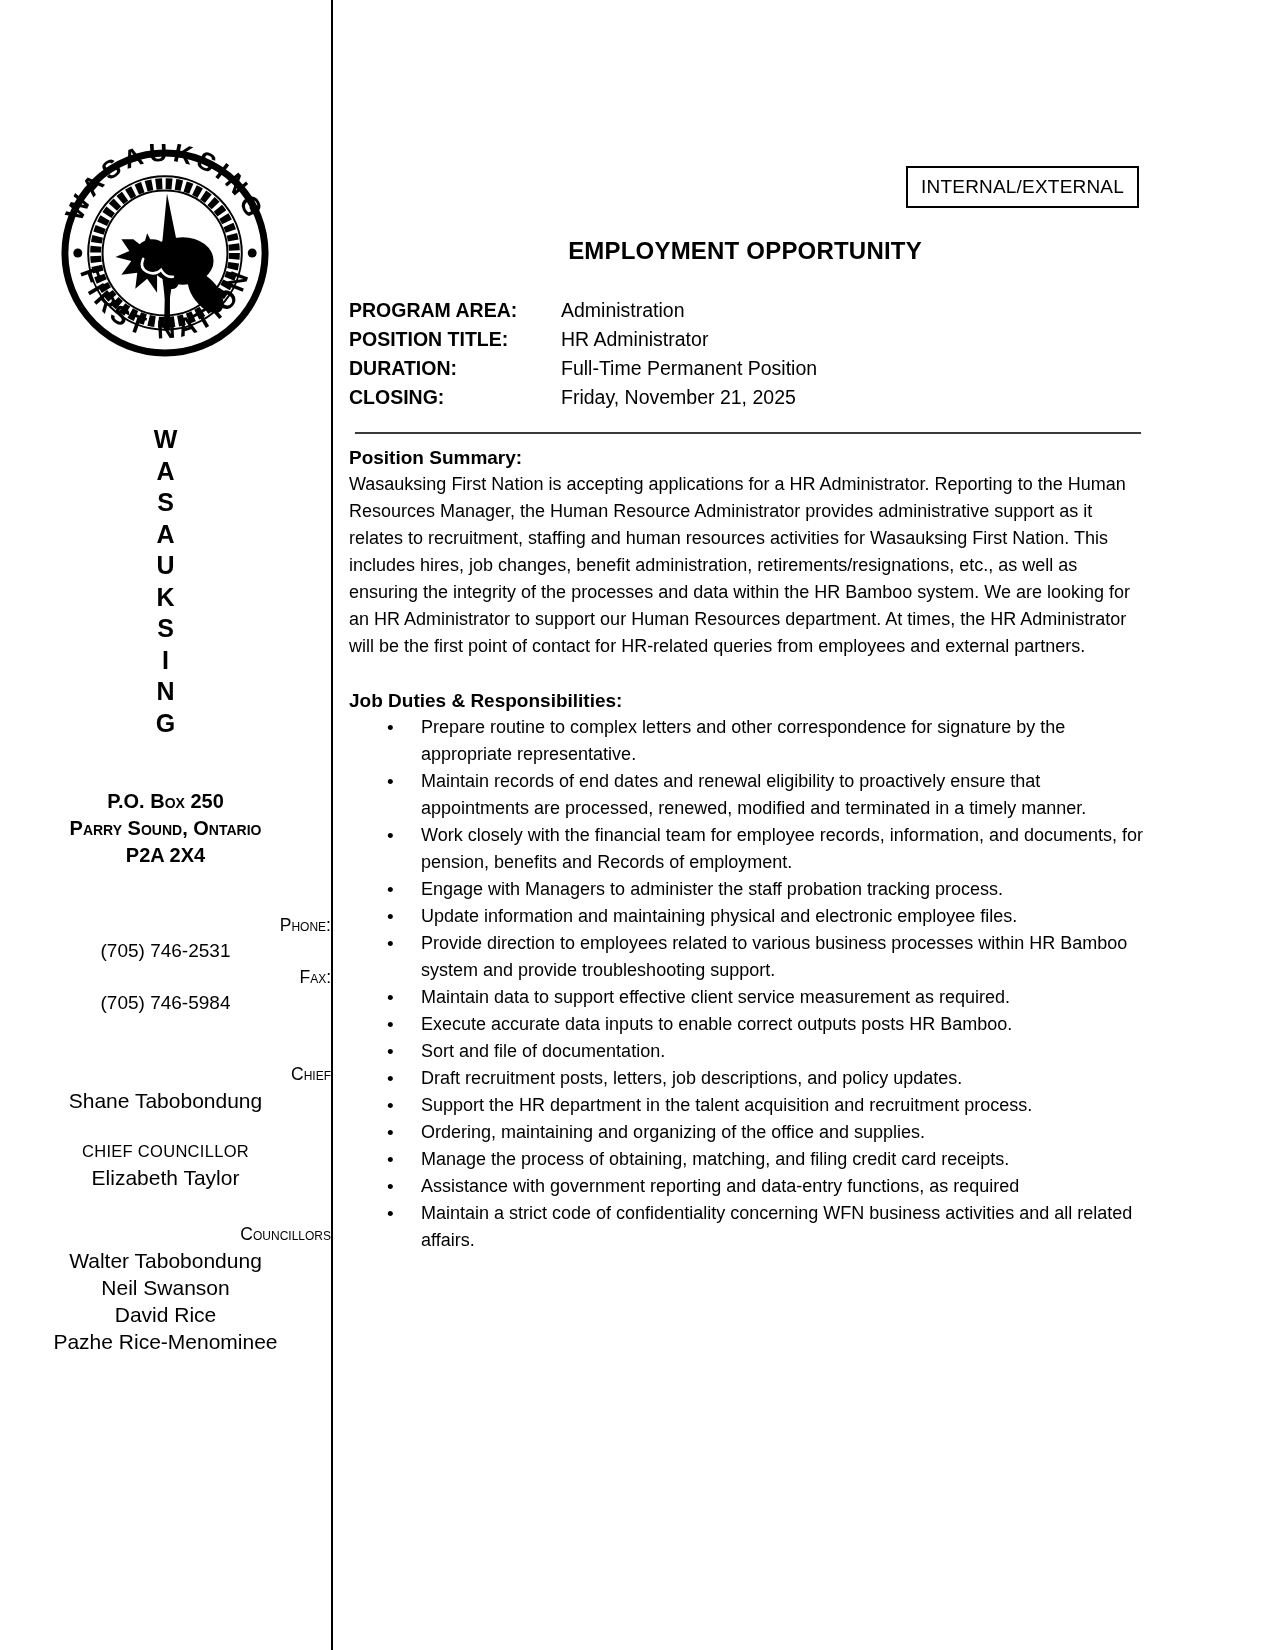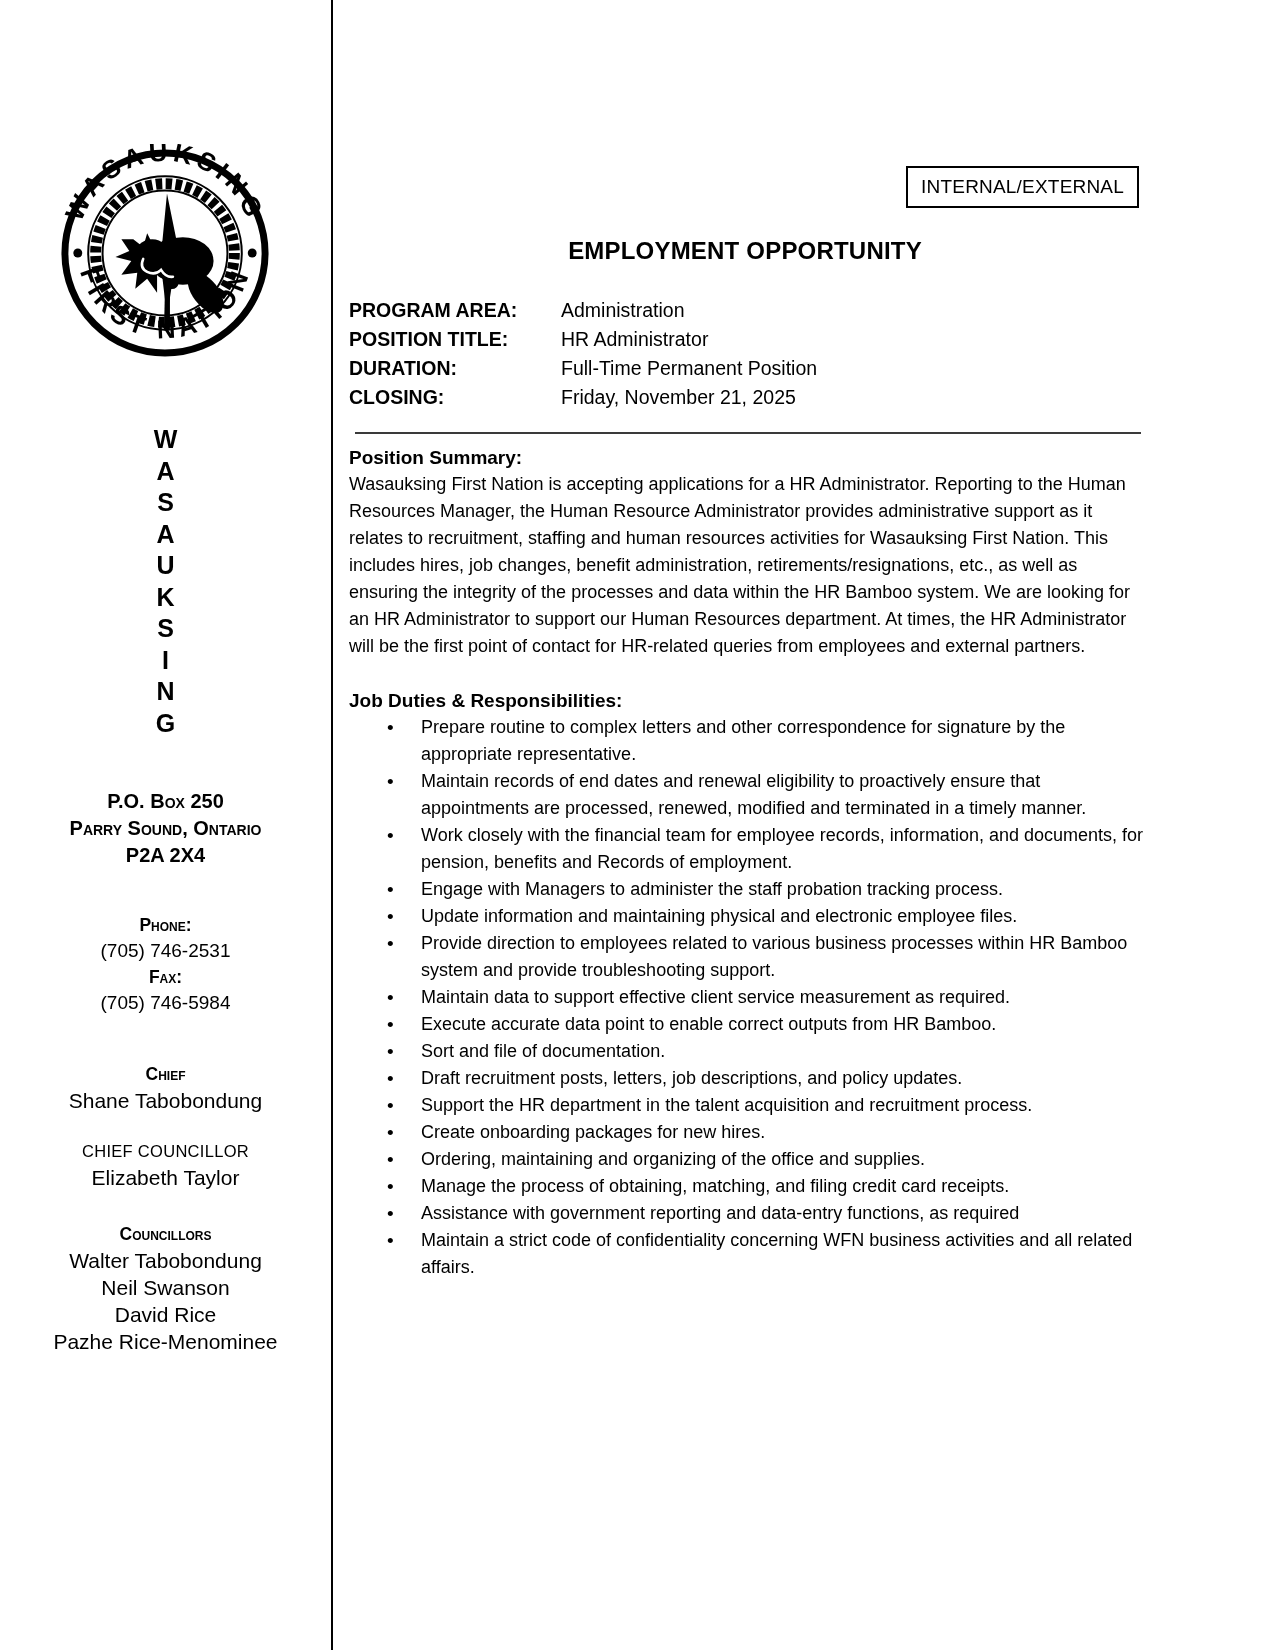--- a/index.html
+++ b/index.html
@@ -15,21 +15,21 @@
   .logo-wrap { position:absolute; left:56px; top:144px; width:218px; height:218px; }
   .vertical-name {
     position:absolute; top:424px; left:0; width:100%;
     font-weight:700; font-size:25px; text-align:center; line-height:31.5px;
   }
   .address {
     position:absolute; top:788px; left:0; width:100%; text-align:center;
     font-weight:700; font-variant:small-caps; font-size:20px; line-height:27px;
   }
   .contact { position:absolute; top:912px; left:0; width:100%; text-align:center; }
-  .sc-label { font-weight:700; font-variant:small-caps; font-size:17.5px; line-height:26px; }
+  .sc-label { font-weight:400; font-variant:small-caps; font-size:17.5px; line-height:26px;text-align:right; }
   .caps-label { font-weight:400; font-size:16.5px; line-height:26px; letter-spacing:0.3px; }
   .plain-line { font-size:19px; line-height:26px; }
   .chief-block { position:absolute; top:1061px; left:0; width:100%; text-align:center; }
   .chief-councillor-block { position:absolute; top:1138px; left:0; width:100%; text-align:center; }
   .councillors-block { position:absolute; top:1221px; left:0; width:100%; text-align:center; }
   .person-name { font-size:21px; line-height:27px; }
 
   
   .main { position:absolute; left:349px; top:0; width:792px; height:1650px; }
   .badge {
@@ -188,29 +188,28 @@
           <li>Work closely with the financial team for employee records, information, and documents, for pension, benefits and Records of employment.</li>
 
           <li>Engage with Managers to administer the staff probation tracking process.</li>
 
           <li>Update information and maintaining physical and electronic employee files.</li>
 
           <li>Provide direction to employees related to various business processes within HR Bamboo system and provide troubleshooting support.</li>
 
           <li>Maintain data to support effective client service measurement as required.</li>
 
-          <li>Execute accurate data point to enable correct outputs from HR Bamboo.</li>
+          <li>Execute accurate data inputs to enable correct outputs posts HR Bamboo.</li>
 
           <li>Sort and file of documentation.</li>
 
           <li>Draft recruitment posts, letters, job descriptions, and policy updates.</li>
 
           <li>Support the HR department in the talent acquisition and recruitment process.</li>
 
-          <li>Create onboarding packages for new hires.</li>
 
 
           <li>Ordering, maintaining and organizing of the office and supplies.</li>
 
           <li>Manage the process of obtaining, matching, and filing credit card receipts.</li>
 
           <li>Assistance with government reporting and data-entry functions, as required</li>
 
           <li>Maintain a strict code of confidentiality concerning WFN business activities and all related affairs.</li>
 

